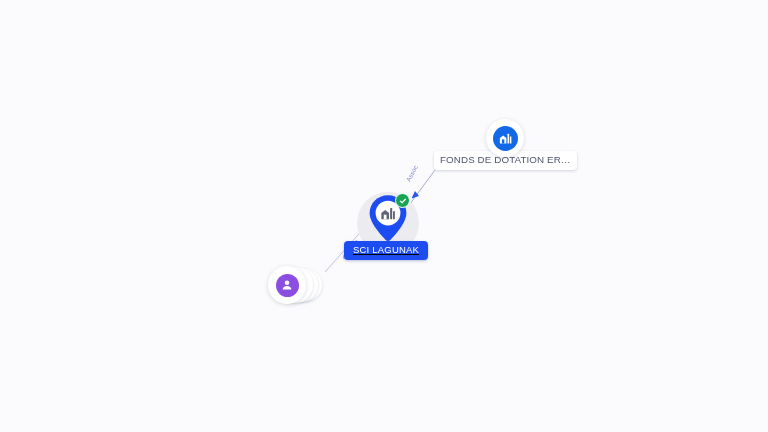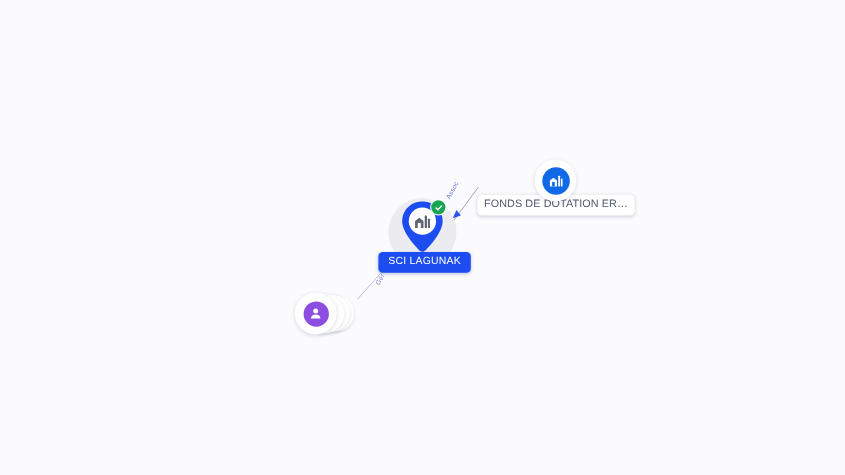--- a/index.html
+++ b/index.html
@@ -59,21 +59,21 @@
   .node {
     position: absolute;
     display: flex;
     flex-direction: column;
     align-items: center;
   }
 
   
   #node-fonds {
     left: 434px;
-    top: 145px;
+    top: 119px;
   }
   .circle-node-shell {
     width: 38px;
     height: 38px;
     border-radius: 50%;
     background: #ffffff;
     box-shadow: 0 1px 4px rgba(40,50,90,0.16);
     display: flex;
     align-items: center;
     justify-content: center;
@@ -107,22 +107,23 @@
   }
   #node-fonds .node-label-box {
     font-size: 9.8px;
     color: #4e566f;
     padding: 4px 6px 5px 6px;
   }
 
   
   #node-sci {
     left: 344px;
-    top: 180px;
-    align-items: flex-start;
+    top: 192px;
+    align-items: flex-end;
+    text-decoration: underline;
   }
   .pin-halo {
     position: absolute;
     left: 50%;
     top: 0px;
     transform: translateX(-50%);
     width: 62px;
     height: 62px;
     border-radius: 50%;
     background: #ececf0;

